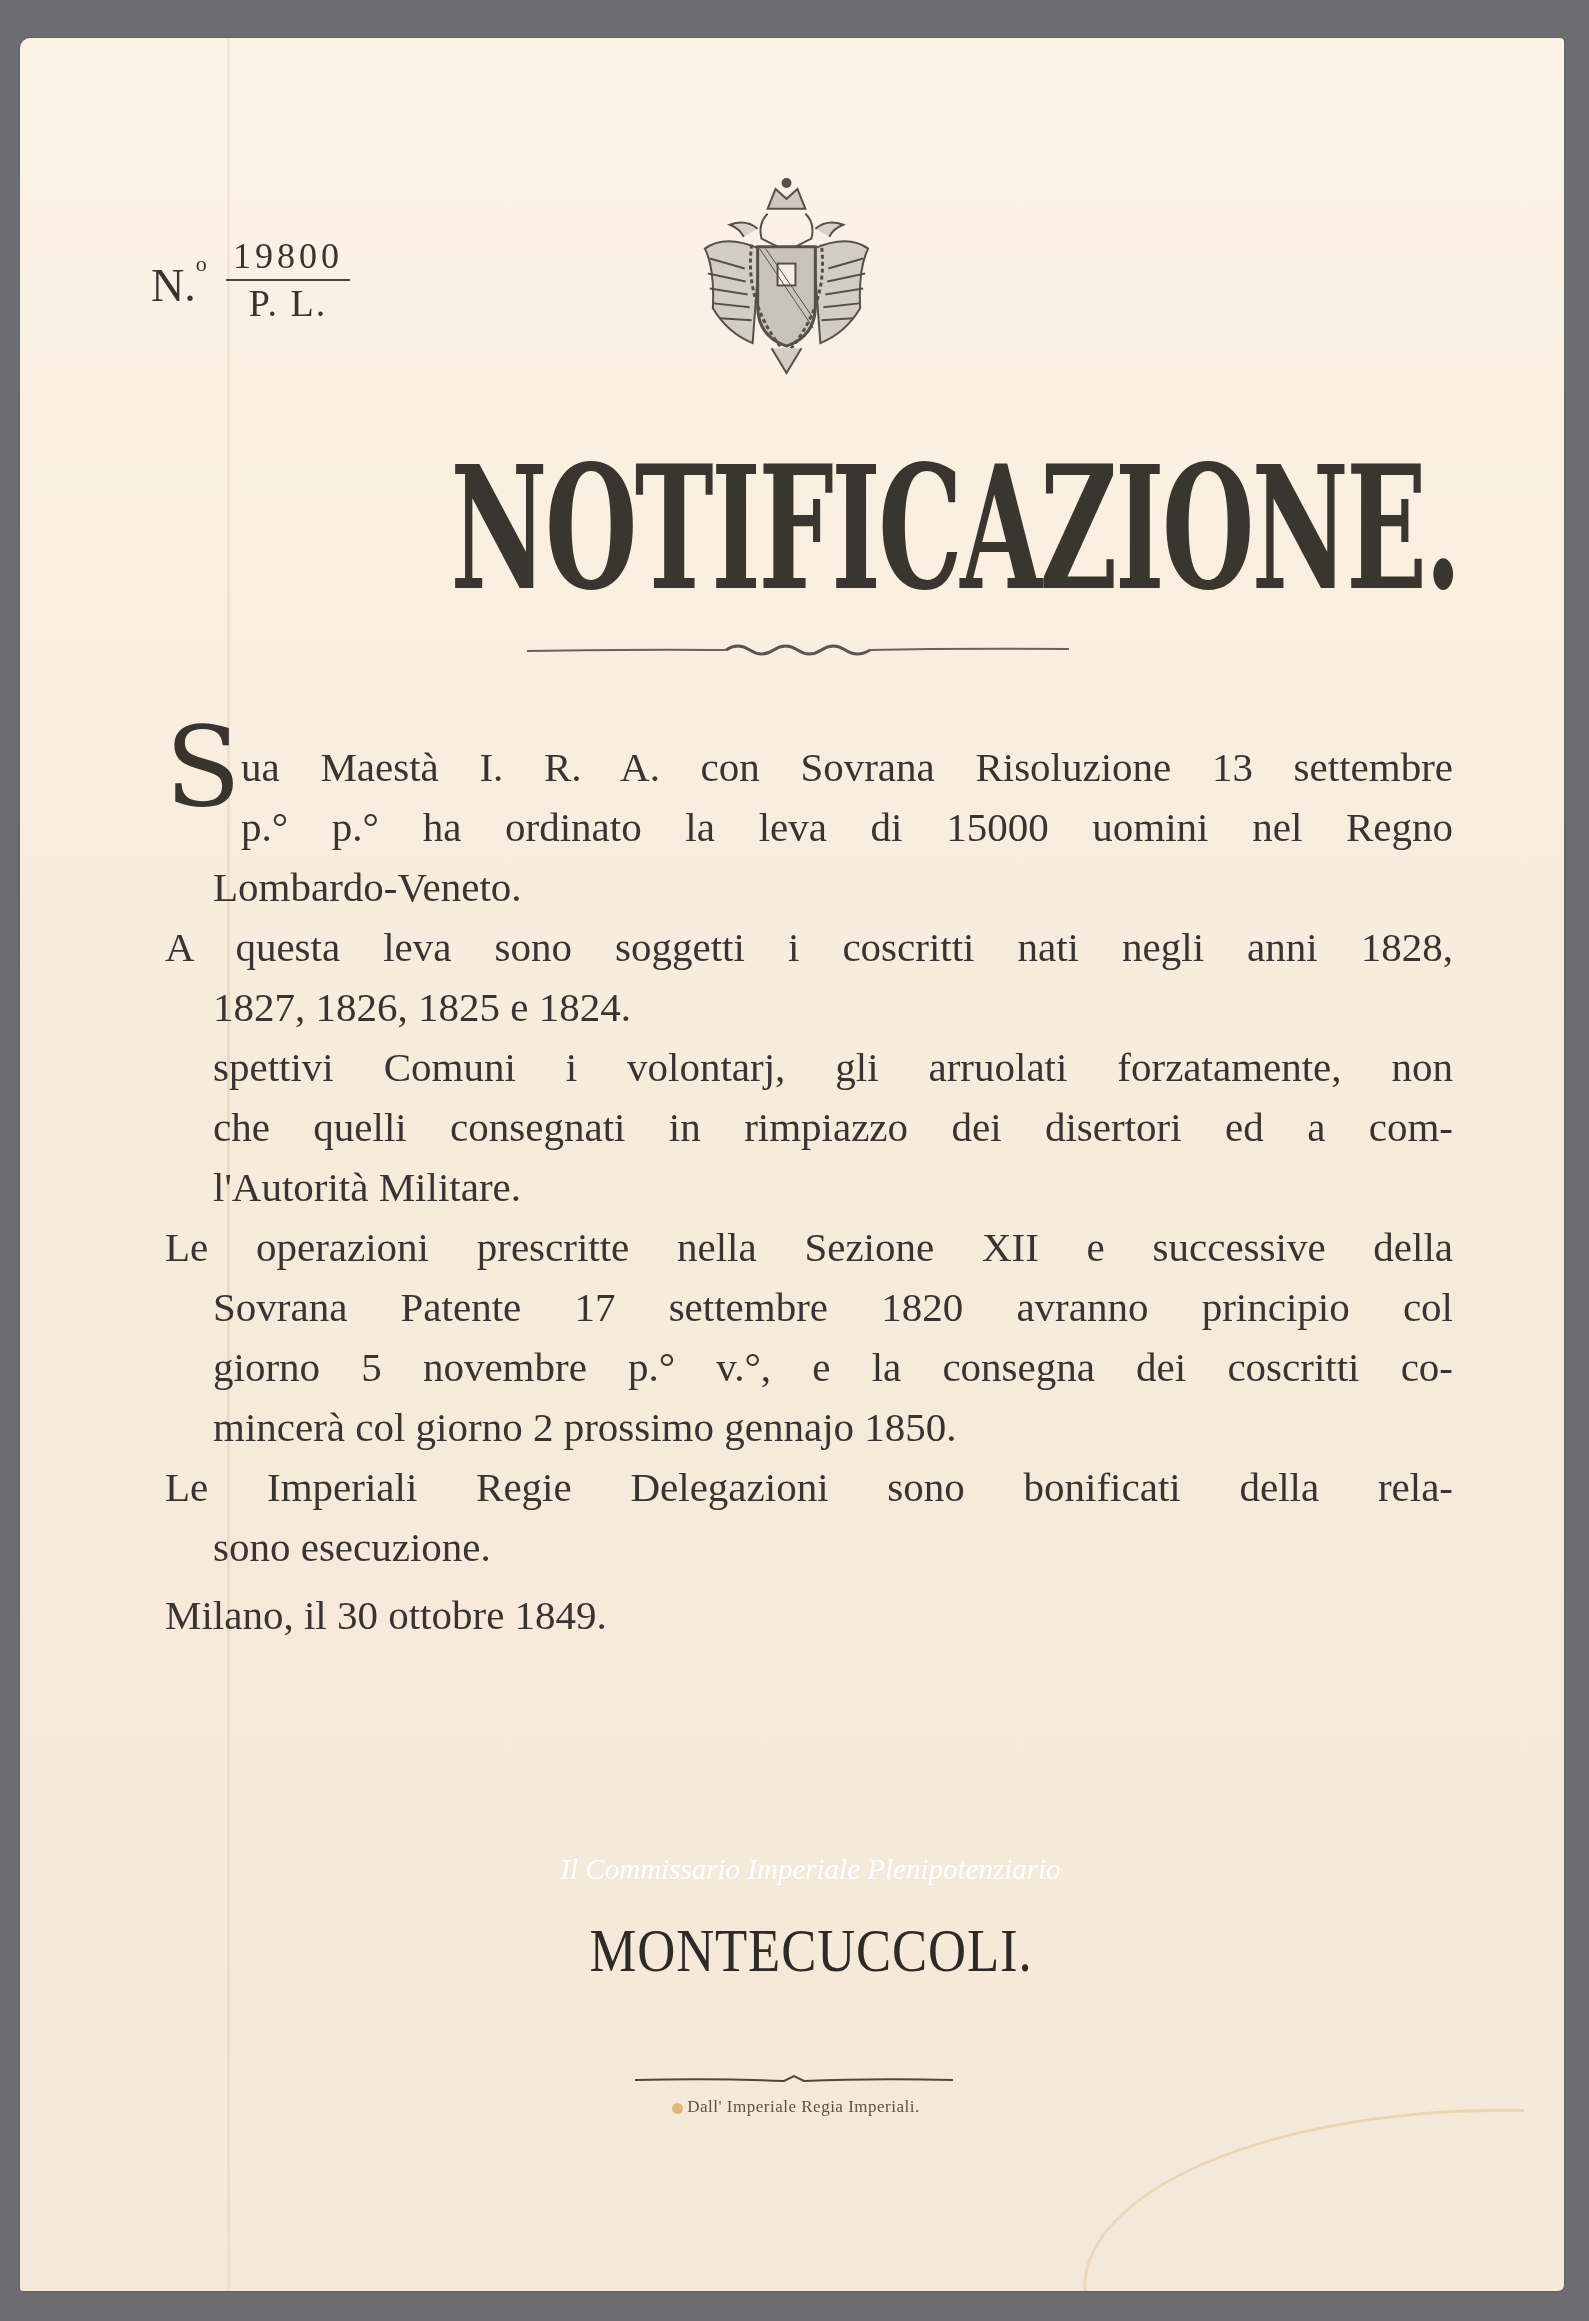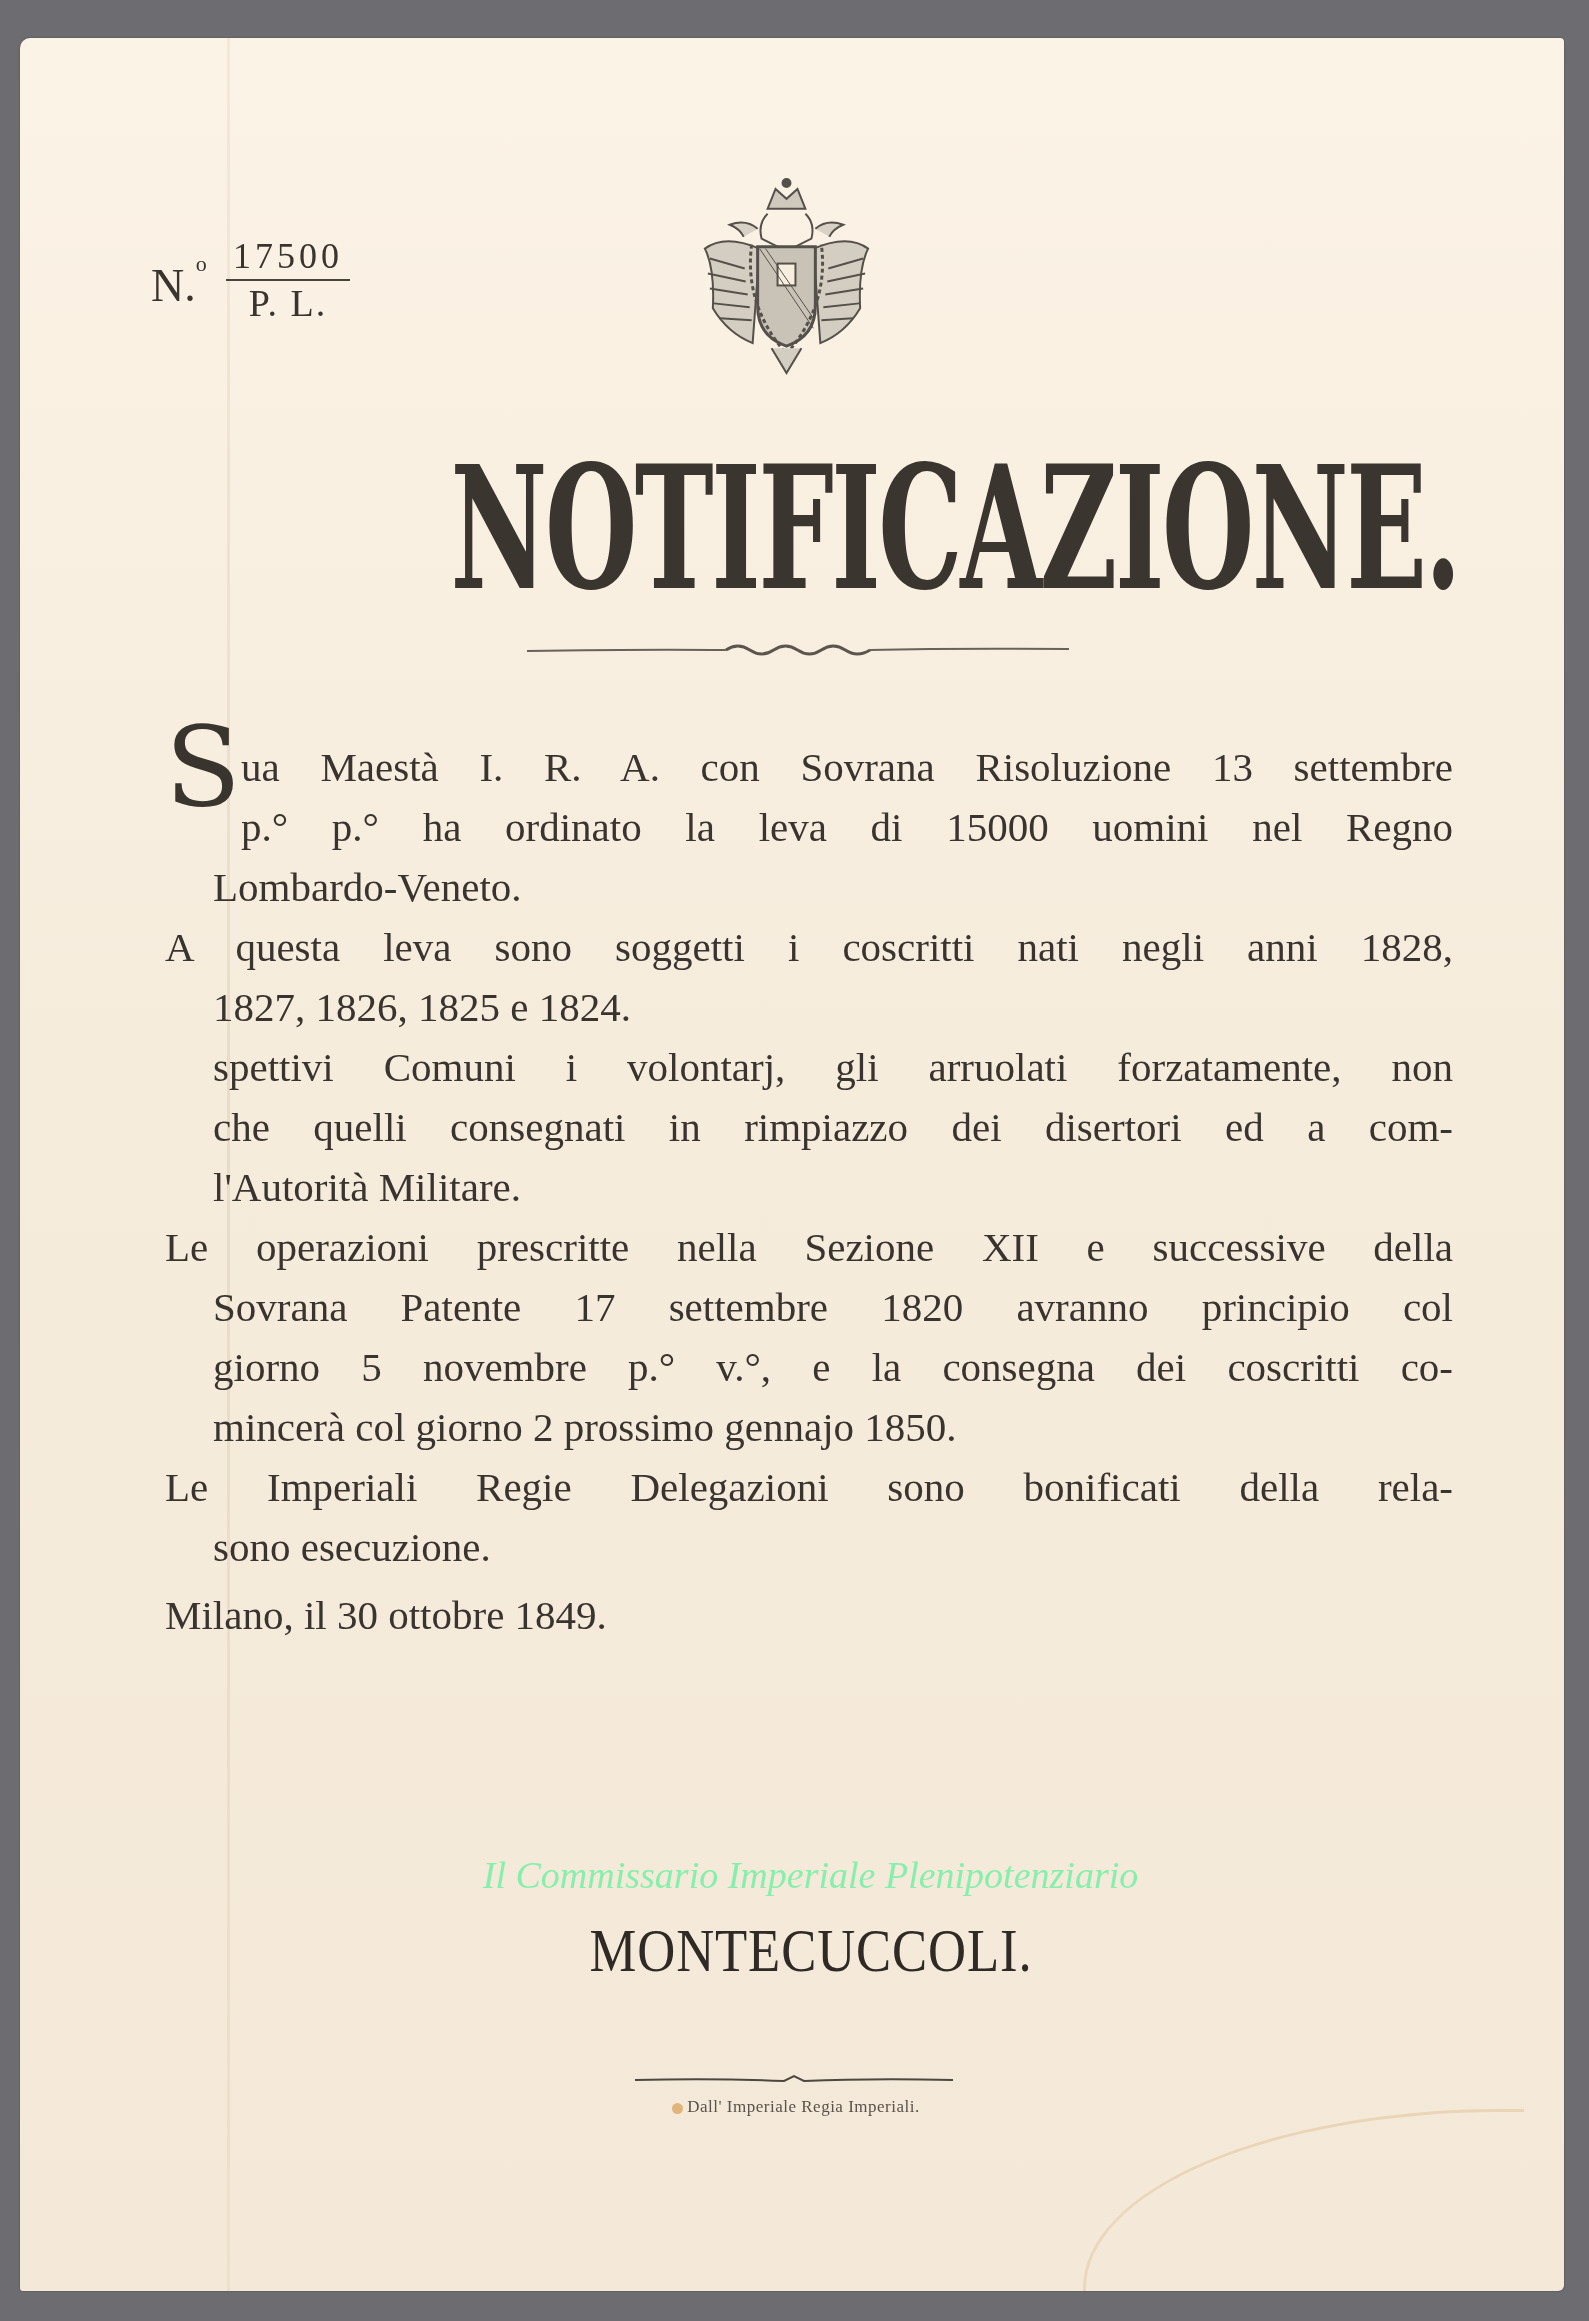--- a/index.html
+++ b/index.html
@@ -52,21 +52,21 @@
   .line { display:block; white-space:nowrap; text-align:justify; text-align-last:justify; }
   .line.last { text-align-last:left; }
   .indent { padding-left:48px; }
   .dropcap {
     float:left; font-size:111px; line-height:88px; margin-top:14px; margin-right:0; color:#3a342e;
     font-family:"DejaVu Serif",serif;
   }
 
   .signature-role {
     left:358px; top:1853px; width:905px; text-align:center;
-    font-style:italic; font-size:38px; color:#86efac; white-space:nowrap;
+    font-style:italic; font-size:29px; color:#ffffff; white-space:nowrap;
   }
   .signature-name {
     left:398px; top:1915px; width:826px; text-align:center;
     font-size:62px; letter-spacing:1px; color:#2f2a26; white-space:nowrap;
     transform:scaleX(0.85); transform-origin:center;
   }
   .footer-rule { left:635px; top:2072px; width:318px; height:12px; }
   .printer {
     left:637px; top:2097px; width:318px; text-align:center;
     font-size:17px; color:#5a524a; letter-spacing:0.5px; white-space:nowrap;
@@ -80,21 +80,21 @@
 <body>
 
 <div class="paper">
   <div class="fold"></div>
   <div class="stain"></div>
 </div>
 
 <div class="abs num-block">
   <span class="num-label"><span>N.</span><sup>o</sup></span>
   <span class="frac">
-    <span class="frac-top">17500</span>
+    <span class="frac-top">19800</span>
     <span class="frac-bot">P. L.</span>
   </span>
 </div>
 
 <div class="abs crest">
   <svg width="214" height="214" viewBox="0 0 215 215">
     <g fill="none" stroke="#55504a" stroke-width="2">
 
       <path d="M88 40 L96 20 L107 30 L118 20 L126 40 Z" fill="#cfc8bd"></path>
       <circle cx="107" cy="14" r="4" fill="#55504a"></circle>

